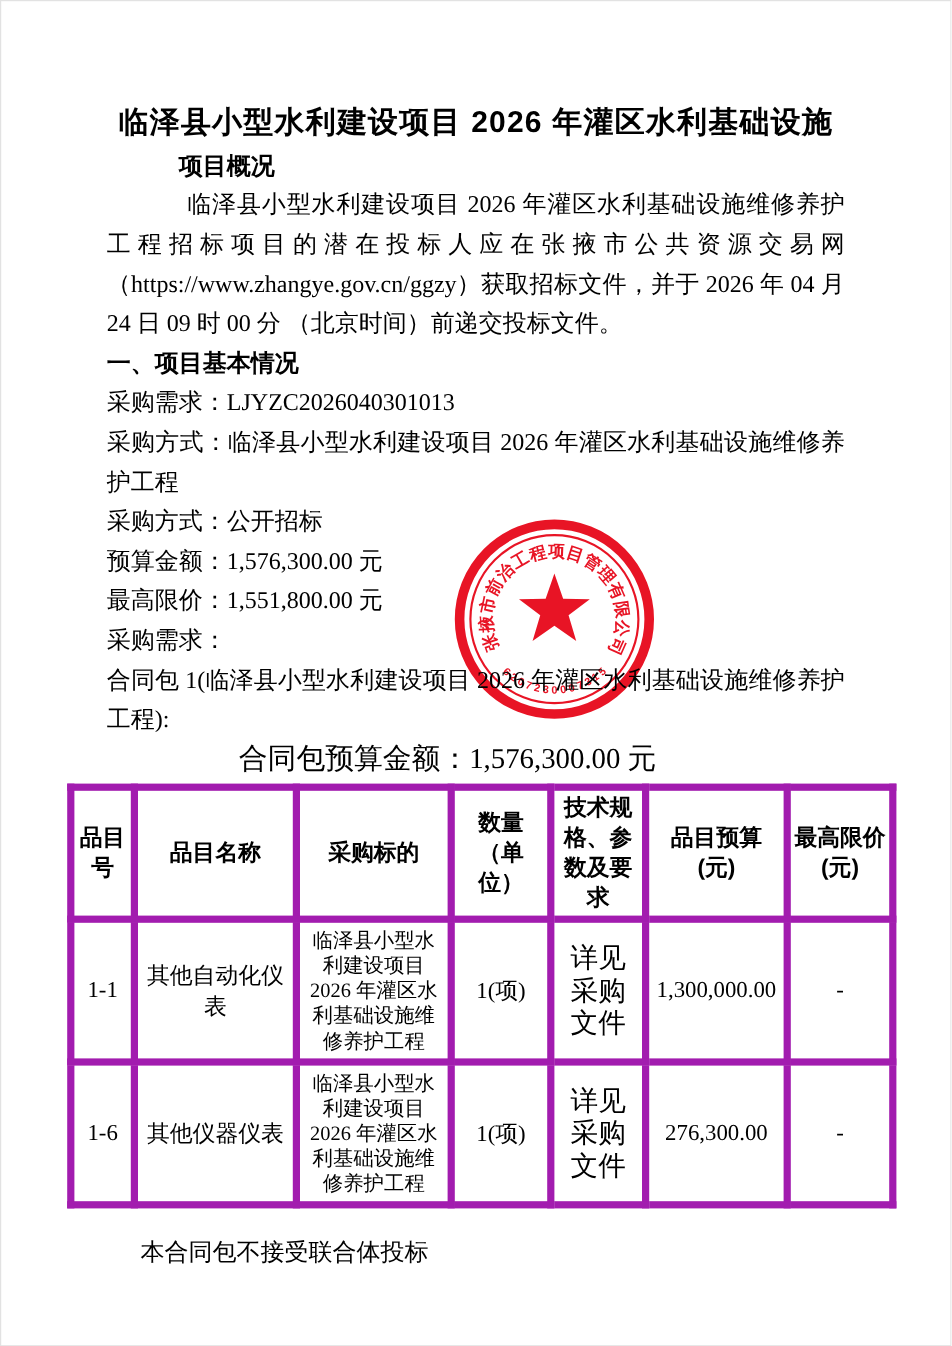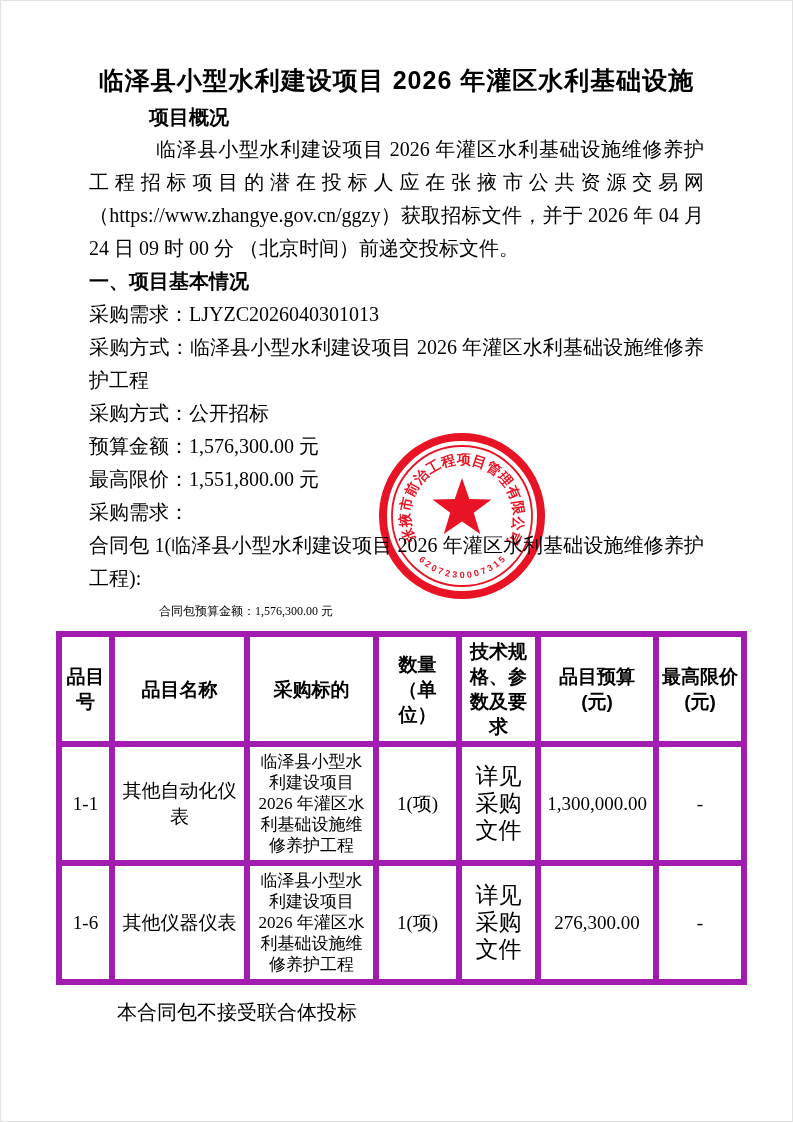--- a/index.html
+++ b/index.html
@@ -6,21 +6,21 @@
   .page{
     position:relative;
     width:793px;height:1122px;
     background:#fff;
     box-sizing:border-box;
     border:1px solid #e2e2e2;
     font-family:"Liberation Serif","DejaVu Serif",serif;
     color:#000;
     overflow:hidden;
   }
-  .content{padding:58px 88px 0 88px;}
+  .content{padding:80px 88px 0 88px;}
   .doc-title{
     margin:0;
     font-family:"Liberation Sans","DejaVu Sans",sans-serif;
     font-weight:bold;
     font-size:25px;
     line-height:42px;
     text-align:center;
     letter-spacing:1px;
   }
   .ov-heading{
@@ -43,23 +43,23 @@
     font-weight:bold;
     font-size:20px;
     line-height:33px;
   }
   .field{
     font-size:20px;
     line-height:33px;
     text-align:justify;
   }
   .pkg-budget{
-    font-size:12px;
-    line-height:33px;
-    margin-left:70px;
+    font-size:24px;
+    line-height:33px;
+    margin-left:110px;
   }
   table.items{
     border-collapse:collapse;
     table-layout:fixed;
     width:685px;
     margin:3px 0 0 -33px;
     font-size:19px;
     text-align:center;
   }
   table.items th, table.items td{
@@ -83,21 +83,21 @@
   }
   table.items td.cell-spec{
     font-size:23px;
     line-height:27px;
     padding:2px 8px;
     font-family:Liberation Serif, serif;
   }
   .footnote{
     font-size:20px;
     line-height:23px;
-    margin:16px 0 0 28px;
+    margin:26px 0 0 28px;
   }
   
   .seal{
     position:absolute;
     left:376px;top:430px;
     width:170px;height:170px;
     mix-blend-mode:multiply;
     opacity:.92;
     pointer-events:none;
   }

